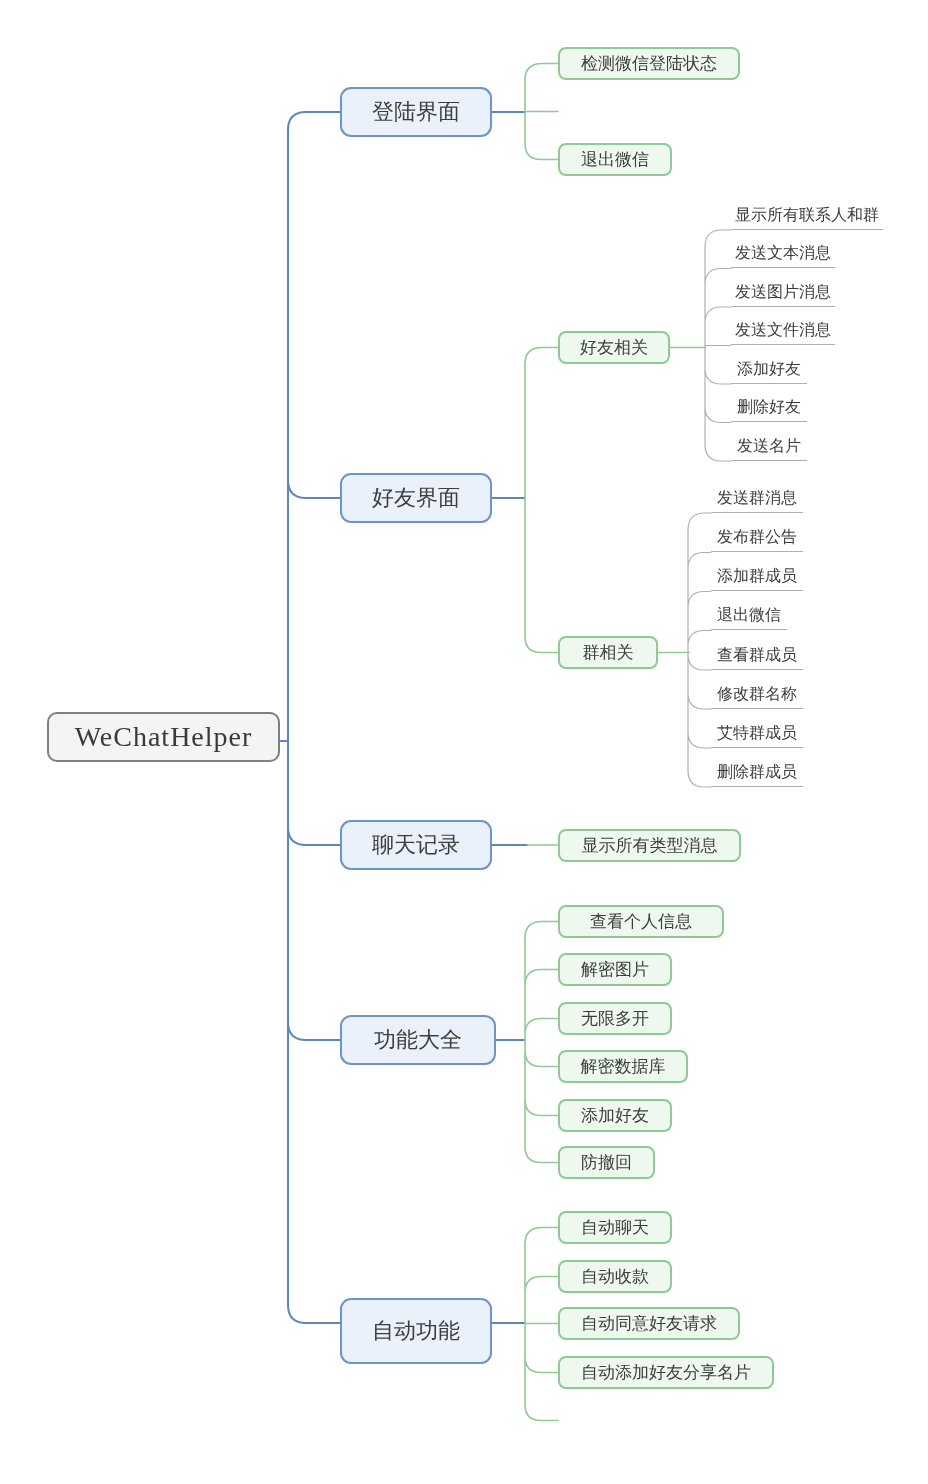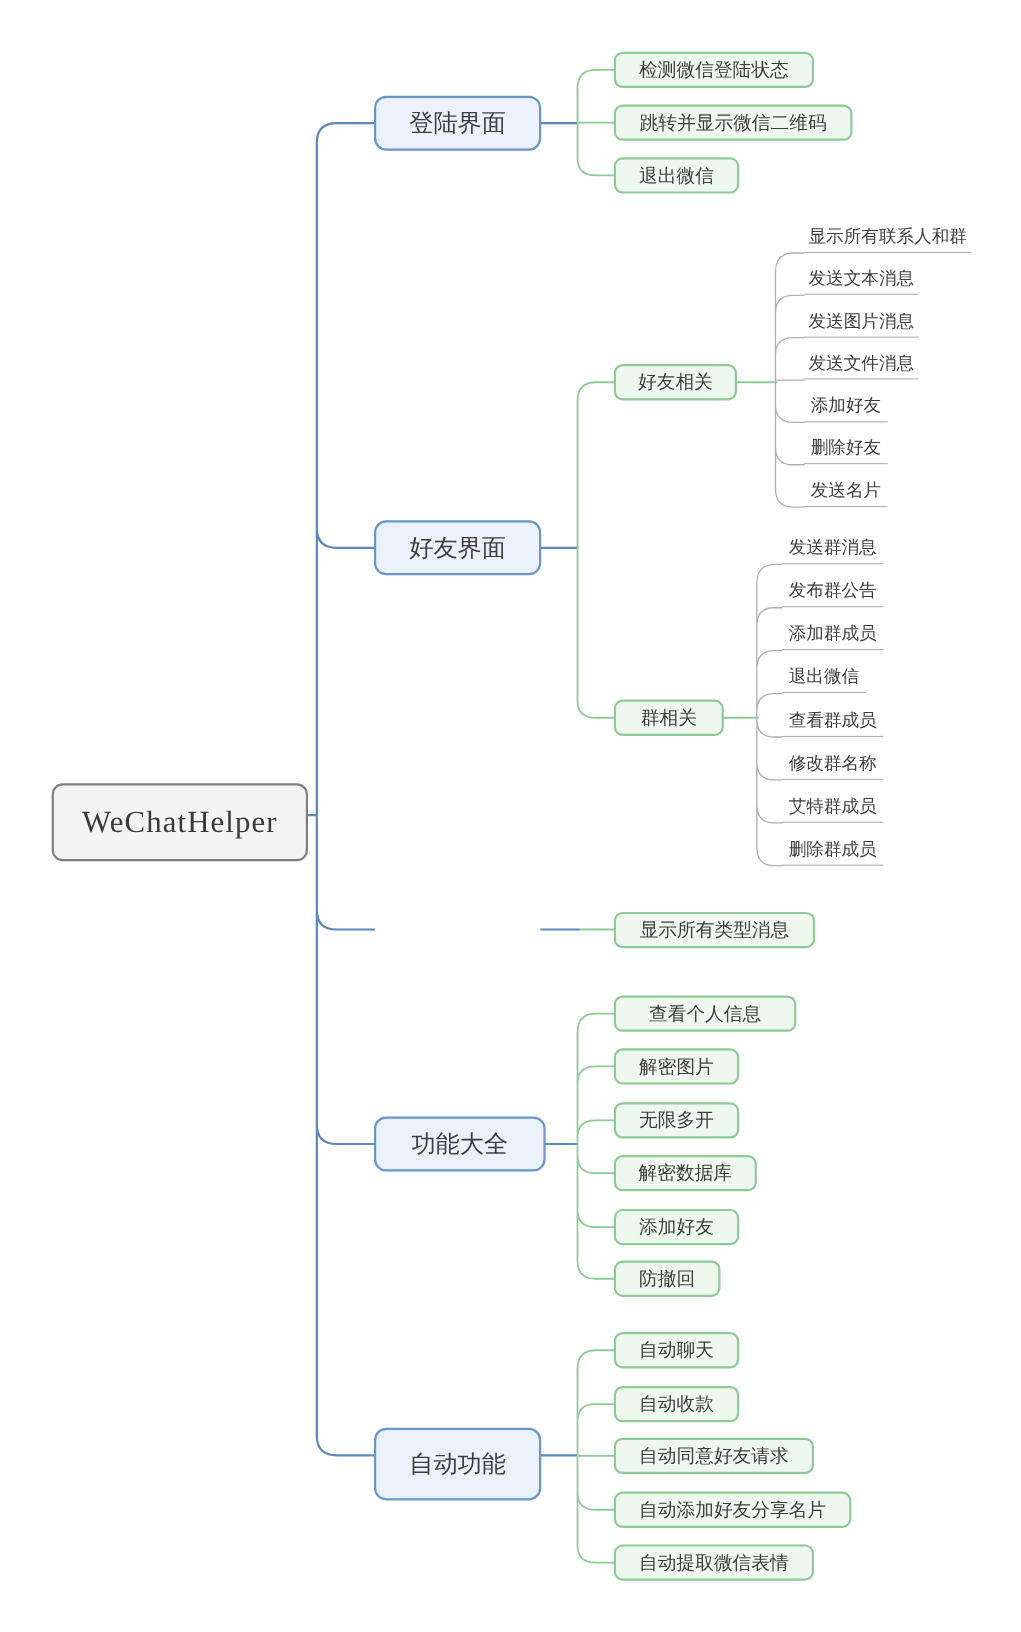--- a/index.html
+++ b/index.html
@@ -62,29 +62,29 @@
 
     <path class="p-gray" d="M 711 513 H 705 Q 688 513 688 530 V 770.5 Q 688 787 704 787 H 711
              M 688 568.5 Q 688 552.5 704 552.5 H 711
              M 688 607.5 Q 688 591.5 704 591.5 H 711
              M 688 646.5 Q 688 630.5 704 630.5 H 711
              M 688 654 Q 688 670 704 670 H 711
              M 688 693 Q 688 709 704 709 H 711
              M 688 732 Q 688 748 704 748 H 711"></path>
   </svg>
 
-  <div class="node root" style="left:47px;top:712px;width:233px;height:71px">WeChatHelper</div>
+  <div class="node root" style="left:47px;top:712px;width:233px;height:50px">WeChatHelper</div>
 
   <div class="node l1" style="left:340px;top:87px;width:152px;height:50px">登陆界面</div>
   <div class="node l1" style="left:340px;top:473px;width:152px;height:50px">好友界面</div>
+  <div class="node l1" style="left:340px;top:820px;width:152px;height:50px">聊天记录</div>
   <div class="node l1" style="left:340px;top:1015px;width:156px;height:50px">功能大全</div>
   <div class="node l1" style="left:340px;top:1298px;width:152px;height:66px">自动功能</div>
 
   <div class="node l2" style="left:558px;top:47px;width:182px;height:33px">检测微信登陆状态</div>
-  <div class="node l2" style="left:558px;top:95px;width:217px;height:33px">跳转并显示微信二维码</div>
   <div class="node l2" style="left:558px;top:143px;width:114px;height:33px">退出微信</div>
 
   <div class="node l2" style="left:558px;top:331px;width:112px;height:33px">好友相关</div>
   <div class="node l2" style="left:558px;top:636px;width:100px;height:33px">群相关</div>
 
   <div class="node l3" style="left:731px;top:206px;width:152px;height:24px">显示所有联系人和群</div>
   <div class="node l3" style="left:731px;top:244px;width:104px;height:24px">发送文本消息</div>
   <div class="node l3" style="left:731px;top:283px;width:104px;height:24px">发送图片消息</div>
   <div class="node l3" style="left:731px;top:321px;width:104px;height:24px">发送文件消息</div>
   <div class="node l3" style="left:731px;top:360px;width:76px;height:24px">添加好友</div>
@@ -106,15 +106,14 @@
   <div class="node l2" style="left:558px;top:953px;width:114px;height:33px">解密图片</div>
   <div class="node l2" style="left:558px;top:1002px;width:114px;height:33px">无限多开</div>
   <div class="node l2" style="left:558px;top:1050px;width:130px;height:33px">解密数据库</div>
   <div class="node l2" style="left:558px;top:1099px;width:114px;height:33px">添加好友</div>
   <div class="node l2" style="left:558px;top:1146px;width:97px;height:33px">防撤回</div>
 
   <div class="node l2" style="left:558px;top:1211px;width:114px;height:33px">自动聊天</div>
   <div class="node l2" style="left:558px;top:1260px;width:114px;height:33px">自动收款</div>
   <div class="node l2" style="left:558px;top:1307px;width:182px;height:33px">自动同意好友请求</div>
   <div class="node l2" style="left:558px;top:1356px;width:216px;height:33px">自动添加好友分享名片</div>
-  <div class="node l2" style="left:558px;top:1404px;width:182px;height:33px">自动提取微信表情</div>
 
 </div>
 
 </body></html>

